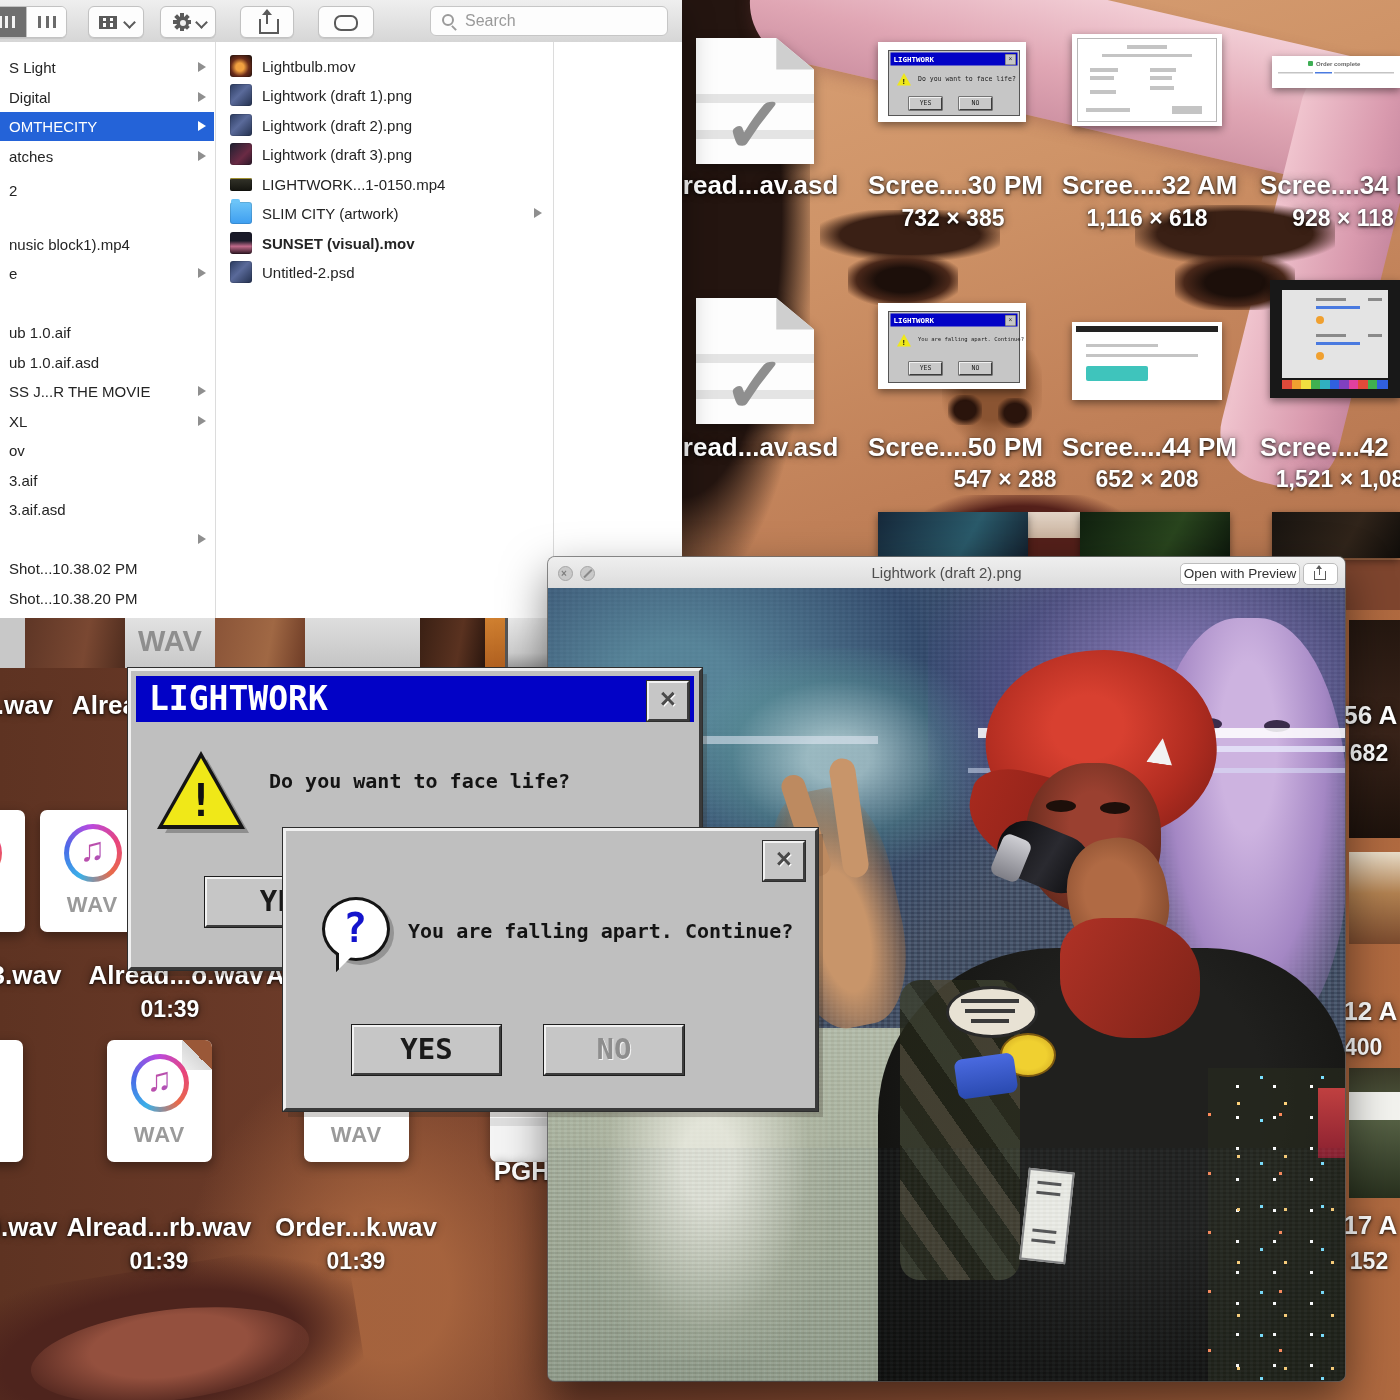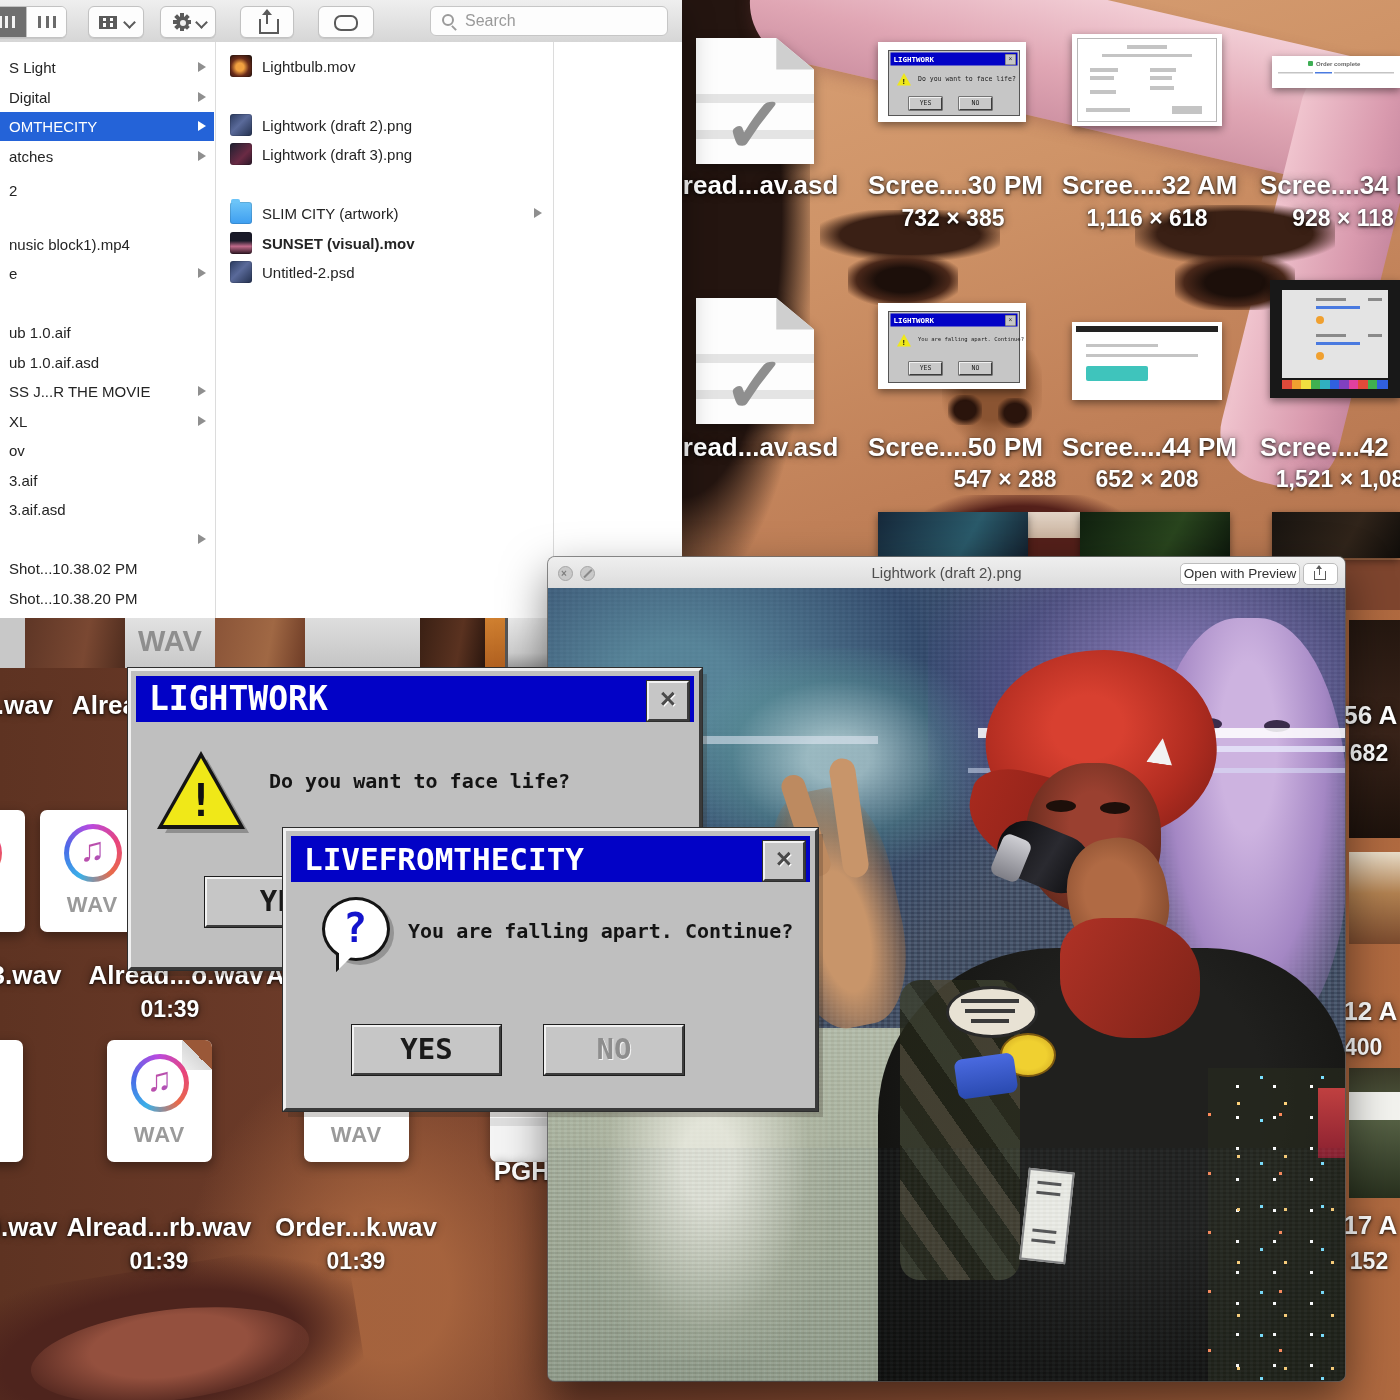--- a/index.html
+++ b/index.html
@@ -386,27 +386,35 @@
       <div class="c1row" style="top:424px;"><span>3.aif</span></div>
       <div class="c1row" style="top:453px;"><span>3.aif.asd</span></div>
       <div class="c1row" style="top:483px;"><span></span><span class="arrR"></span></div>
       <div class="c1row" style="top:512px;"><span>Shot...10.38.02 PM</span></div>
       <div class="c1row" style="top:542px;"><span>Shot...10.38.20 PM</span></div>
 
       <div class="c2row" style="top:10px;">
           <span class="fic ic-lightbulb"></span>
           <span class="lbl">Lightbulb.mov</span>
         </div>
+      <div class="c2row" style="top:39px;">
+          <span class="fic ic-art"></span>
+          <span class="lbl">Lightwork (draft 1).png</span>
+        </div>
       <div class="c2row" style="top:69px;">
           <span class="fic ic-art"></span>
           <span class="lbl">Lightwork (draft 2).png</span>
         </div>
       <div class="c2row" style="top:98px;">
           <span class="fic ic-art3"></span>
           <span class="lbl">Lightwork (draft 3).png</span>
+        </div>
+      <div class="c2row" style="top:128px;">
+          <span class="fic ic-video"></span>
+          <span class="lbl">LIGHTWORK...1-0150.mp4</span>
         </div>
       <div class="c2row" style="top:157px;">
           <span class="fic ic-folder"></span>
           <span class="lbl">SLIM CITY (artwork)</span>
           <span class="arrR" style="right:10px;"></span>
         </div>
       <div class="c2row" style="top:187px;font-weight:bold;">
           <span class="fic ic-sunset"></span>
           <span class="lbl">SUNSET (visual).mov</span>
         </div>
@@ -513,21 +521,20 @@
       <div class="t-sh"></div>
       <div class="t-bk"></div>
       <div class="t-yw"></div>
       <div class="t-bang">!</div>
     </div>
     <div class="wmsg" style="left:138px;top:98px;">Do you want to face life?</div>
     <div class="wbtn" style="left:74px;top:206px;width:158px;height:46px;line-height:44px;">YES</div>
   </div>
 
   <div class="wdlg" style="left:283px;top:828px;width:529px;height:277px;z-index:50;">
-    <div class="wtitle" style="font-size:31px;">LIVEFROMTHECITY</div>
     <div class="wclose">×</div>
     <div class="qwrap" style="left:36px;top:66px;">
       <div class="qball"></div>
       <div class="qtail"></div>
       <div class="qmark">?</div>
     </div>
     <div class="wmsg" style="left:122px;top:88px;">You are falling apart. Continue?</div>
     <div class="wbtn" style="left:66px;top:194px;width:145px;height:46px;line-height:44px;">YES</div>
     <div class="wbtn disabled" style="left:258px;top:194px;width:136px;height:46px;line-height:44px;">NO</div>
   </div>

